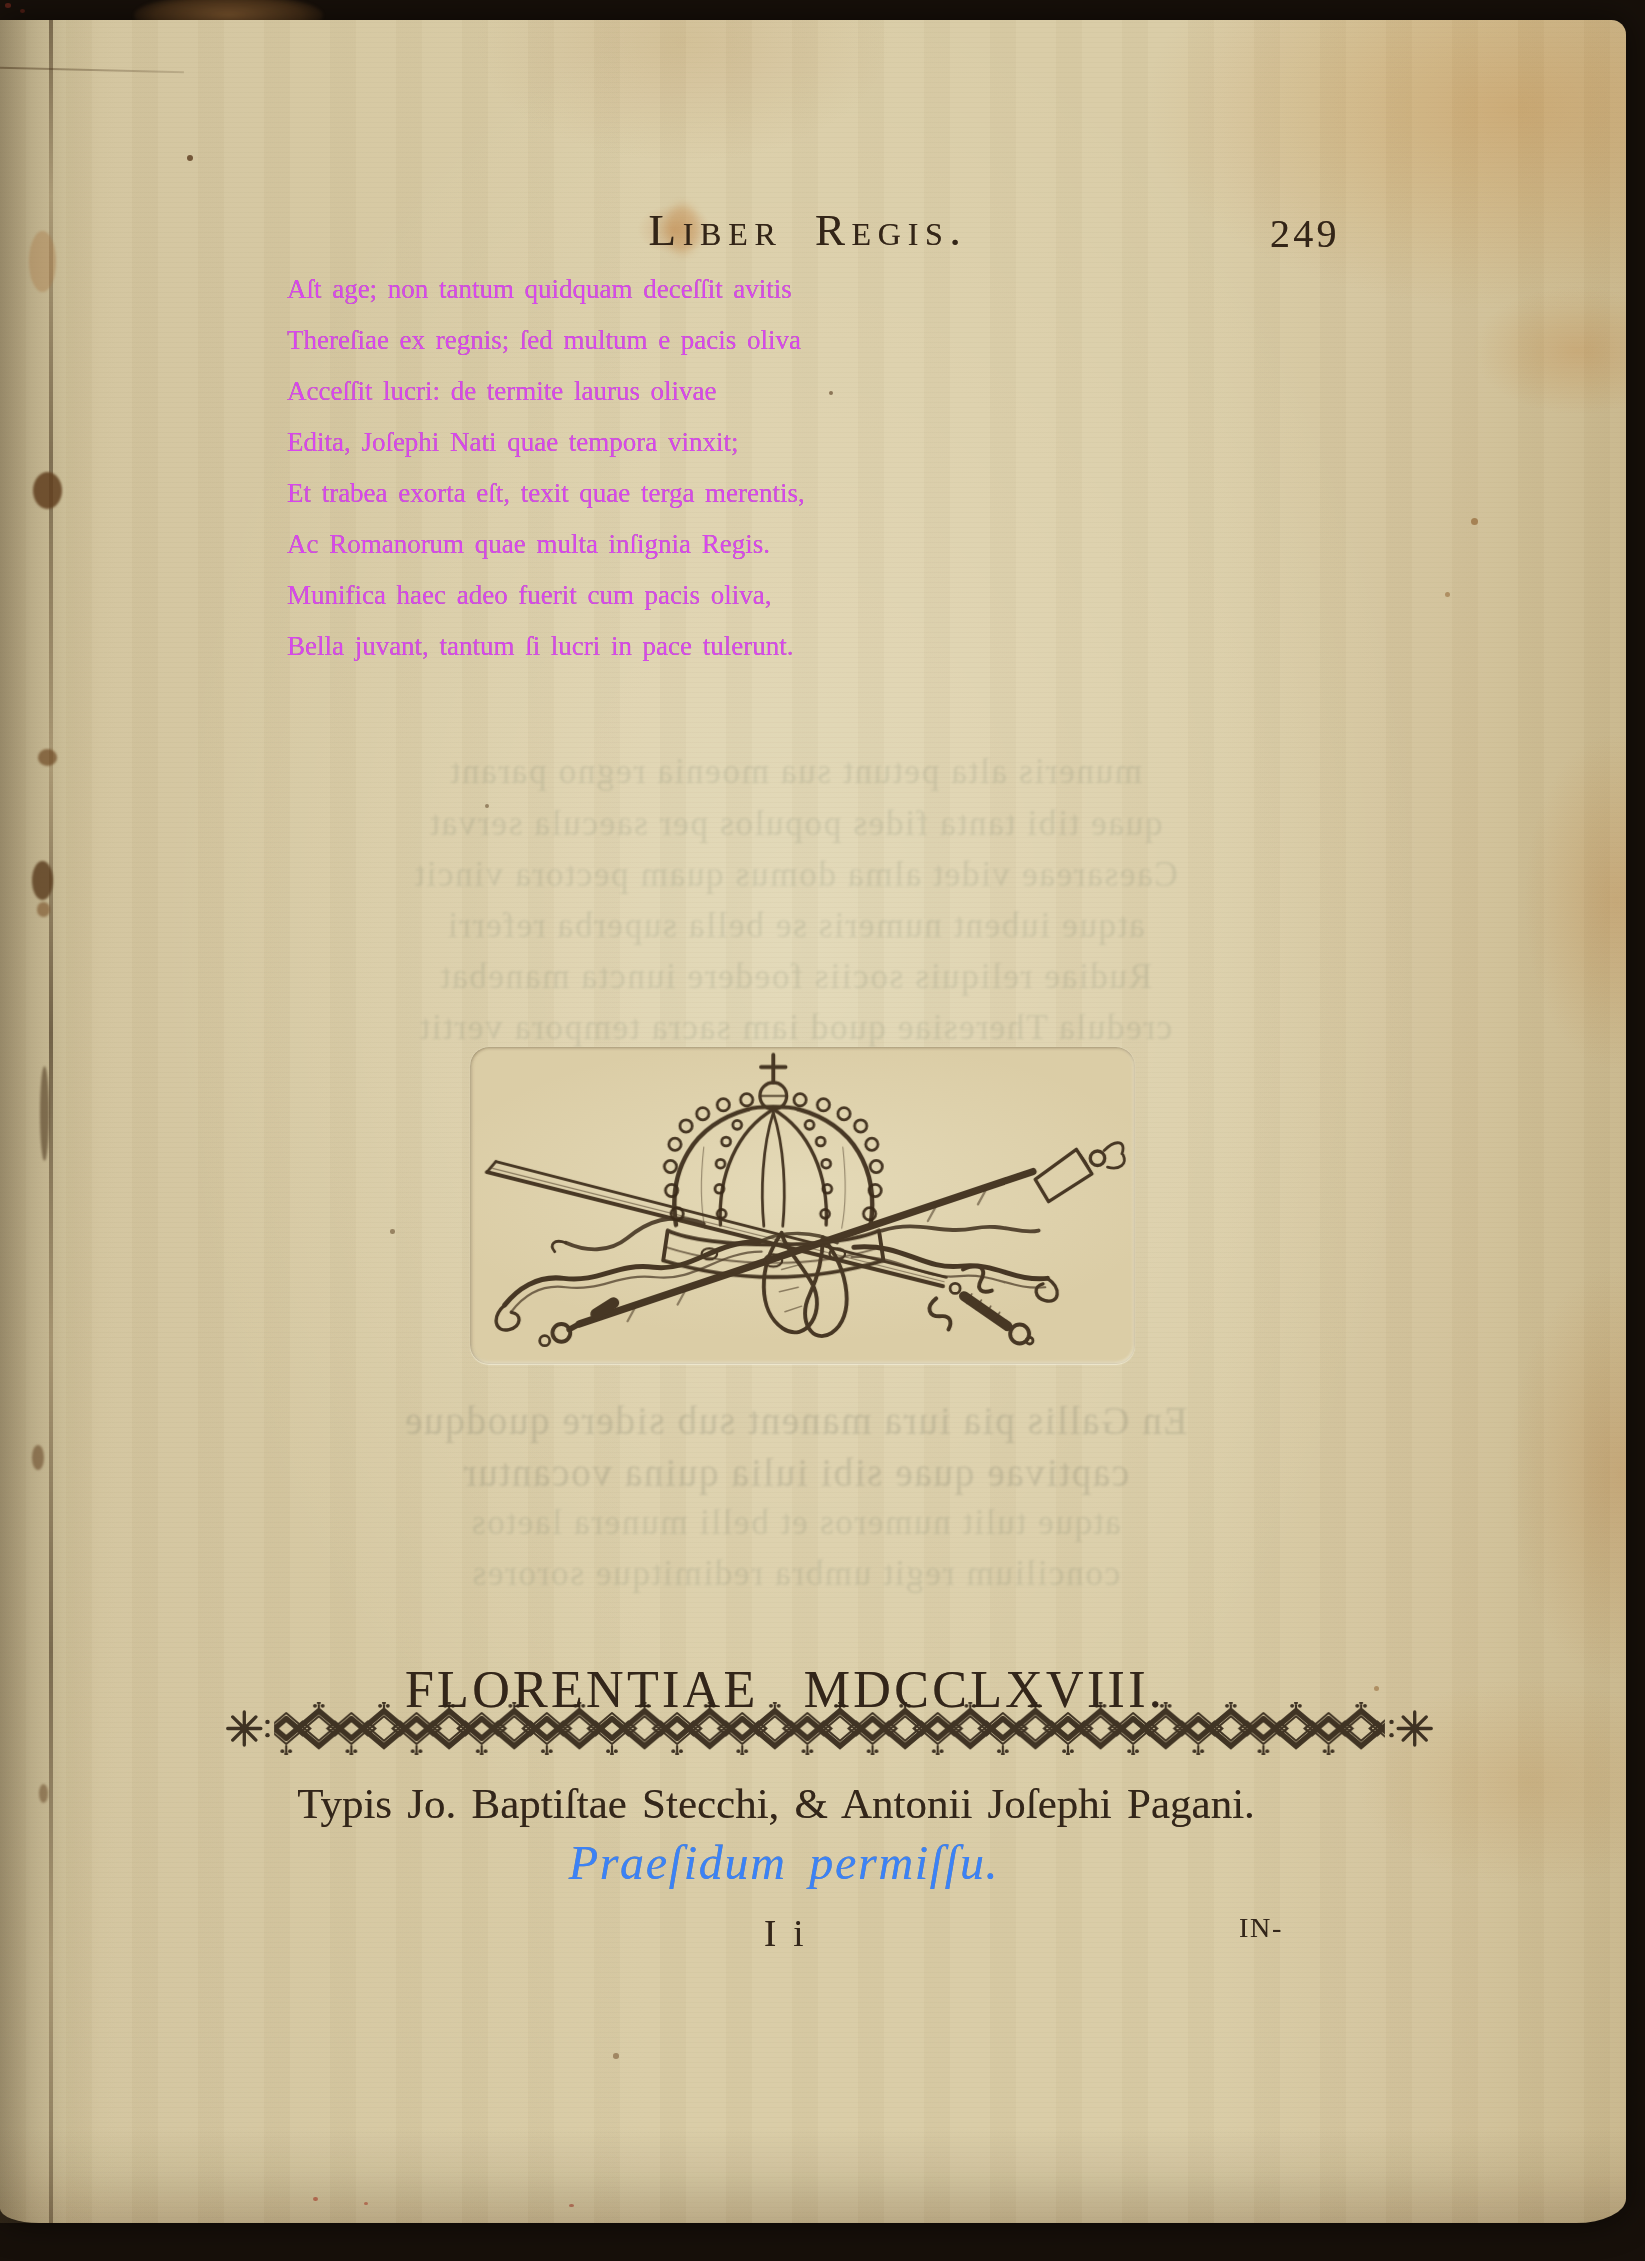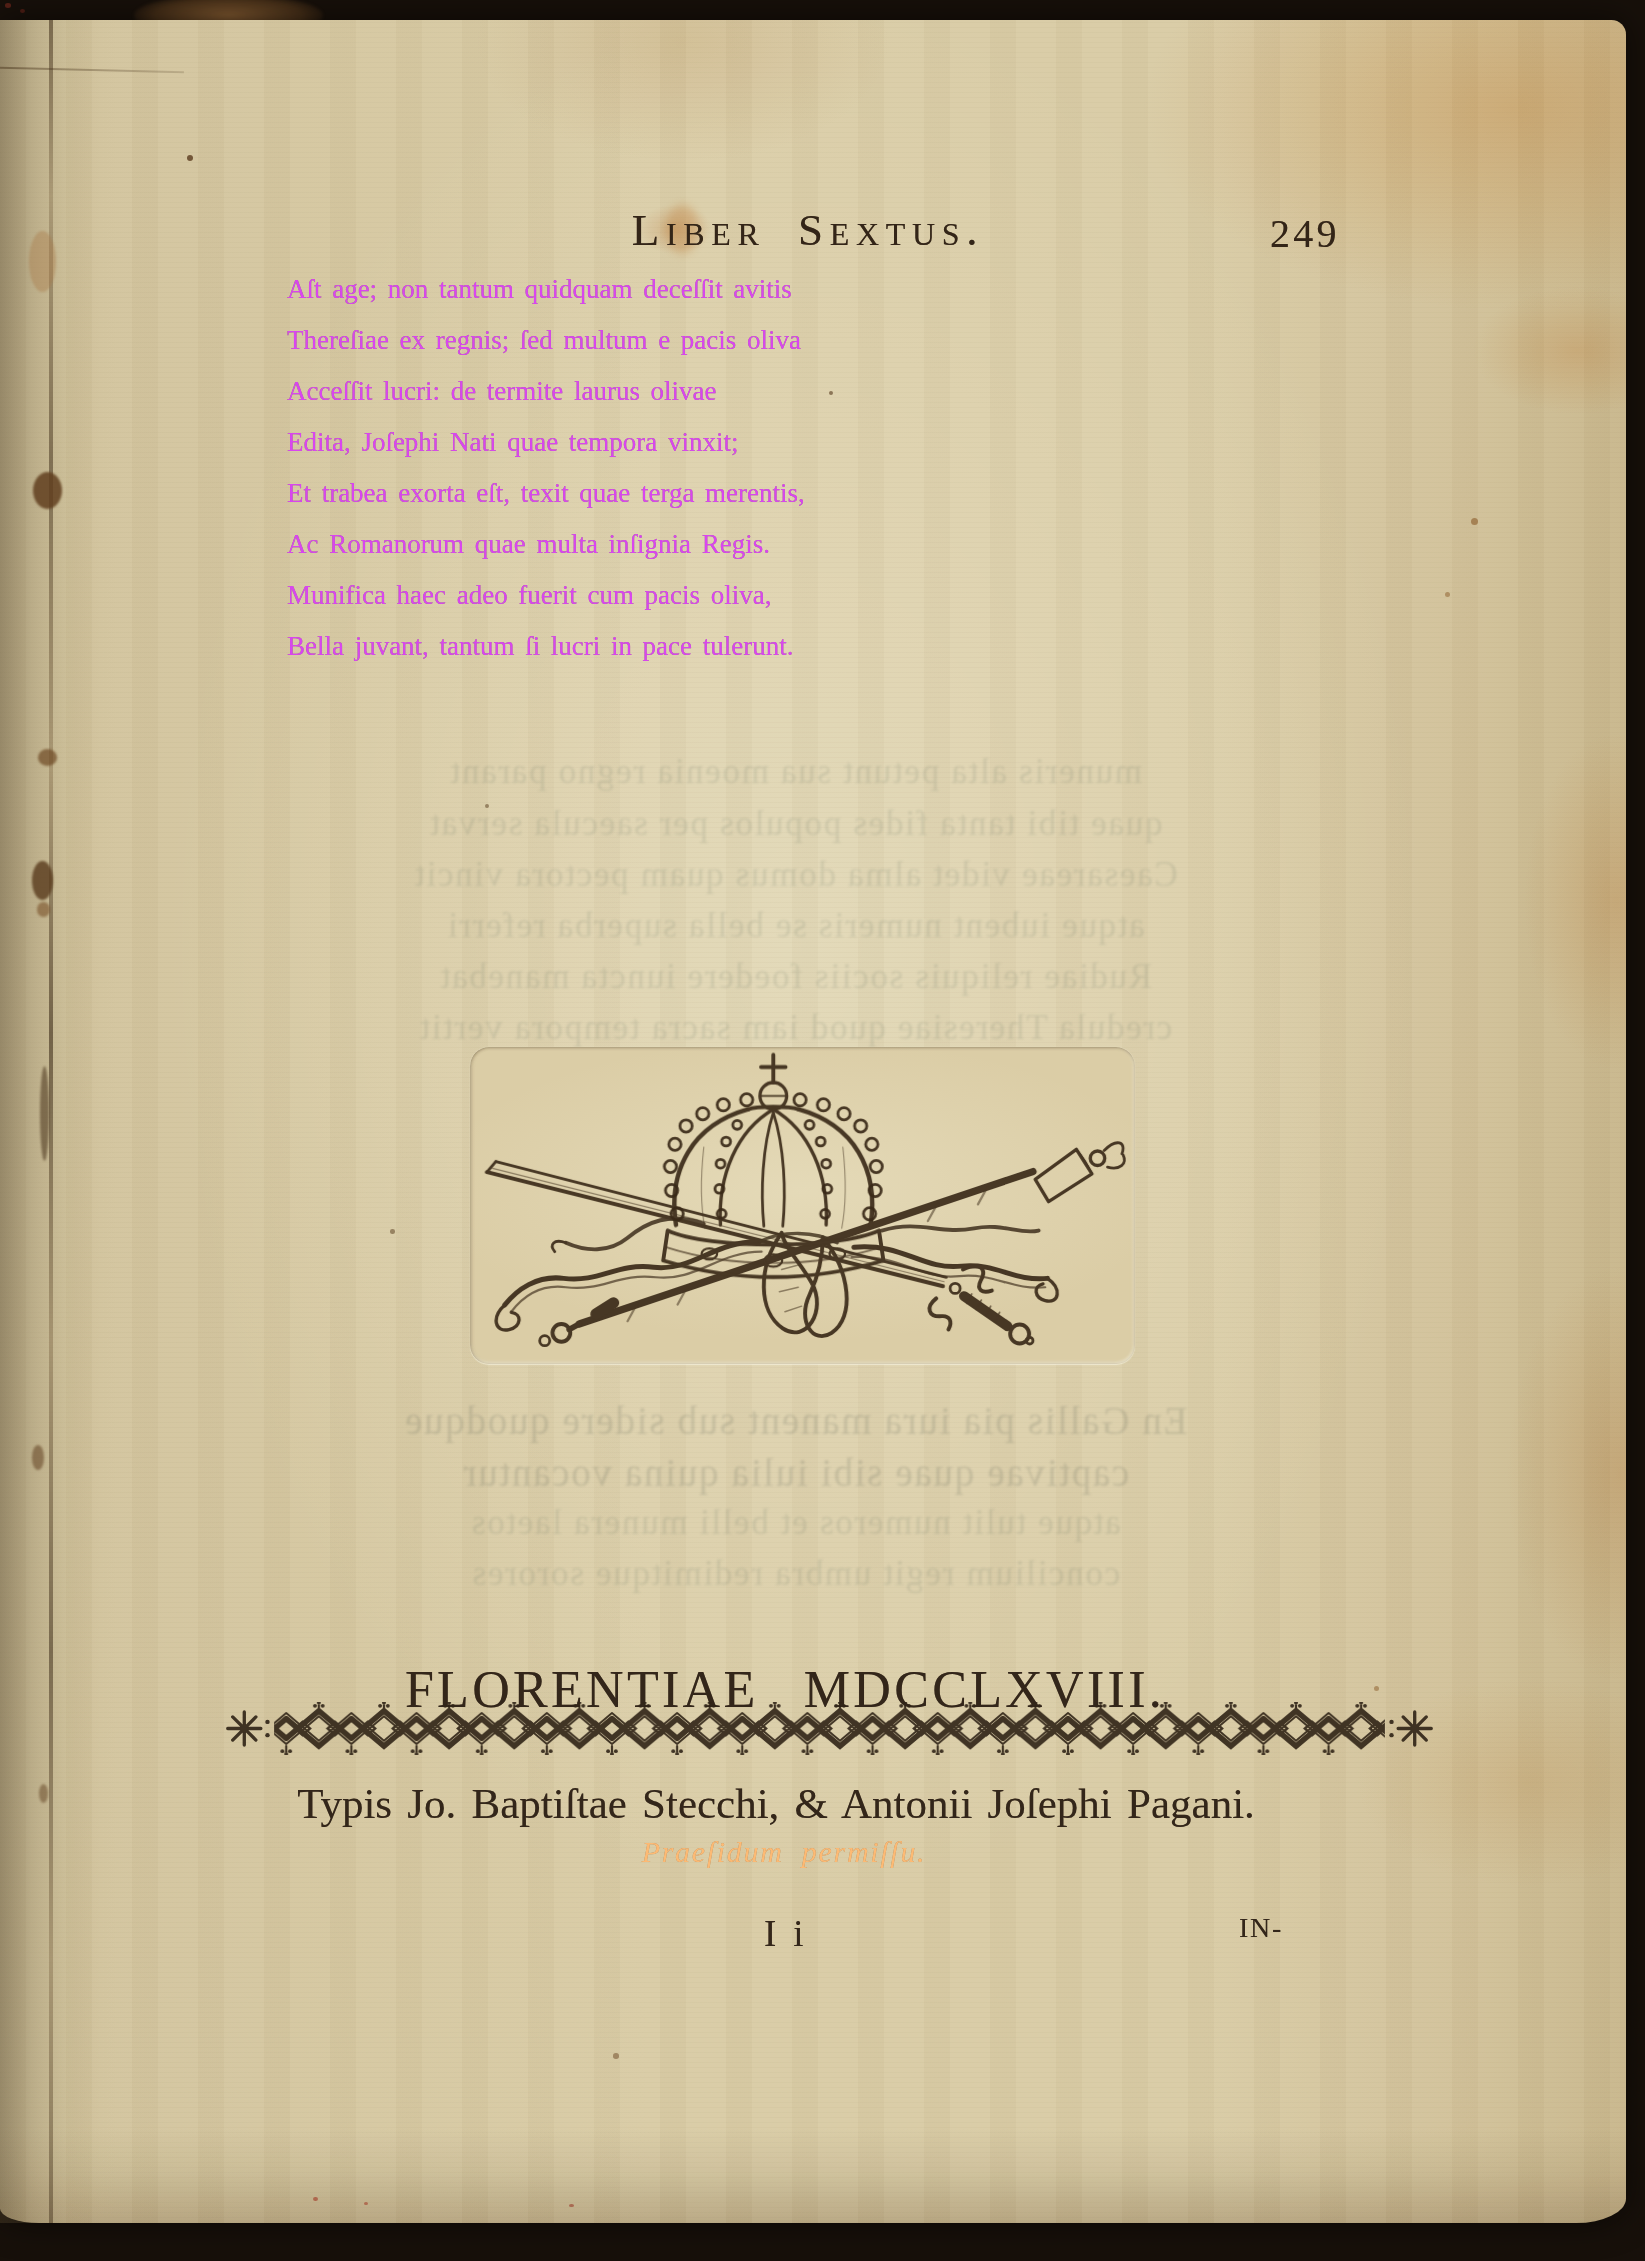--- a/index.html
+++ b/index.html
@@ -83,21 +83,21 @@
     text-shadow:0 0 0.6px rgba(55,38,20,.5);
     margin-top:37px;
   }
   .typis{
     position:absolute;left:776px;top:1779px;transform:translateX(-50%);z-index:5;
     font-size:43px;color:#33261a;white-space:nowrap;word-spacing:4.5px;
     text-shadow:0 0 0.6px rgba(55,38,20,.45);
   }
   .permiss{
     position:absolute;left:784px;top:1835px;transform:translateX(-50%);z-index:5;
-    font-size:30px;font-style:italic;color:#fdba74;white-space:nowrap;letter-spacing:1.7px;word-spacing:9px;
+    font-size:48px;font-style:italic;color:#3b82f6;white-space:nowrap;letter-spacing:1.7px;word-spacing:9px;
     text-shadow:0 0 0.6px rgba(55,38,20,.45);
   }
   .sig{
     position:absolute;left:764px;top:1912px;z-index:5;
     font-size:37px;color:#33261a;word-spacing:7.8px;text-shadow:0 0 0.6px rgba(55,38,20,.45);
   }
   .catch{
     position:absolute;left:1239px;top:1912px;z-index:5;
     font-size:28px;color:#33261a;letter-spacing:1.7px;text-shadow:0 0 0.6px rgba(55,38,20,.45);
   }
@@ -167,21 +167,21 @@
   <div class="bleed" style="top:835px;">Caesareae videt alma domus quam pectora vincit</div>
   <div class="bleed" style="top:886px;">atque iubent numeris se bella superba referri</div>
   <div class="bleed" style="top:937px;">Rudiae reliquis sociis foedere iuncta manebat</div>
   <div class="bleed" style="top:988px;">credula Theresiae quod iam sacra tempora vertit</div>
   <div class="bleed" style="top:1378px;font-size:39px;color:rgba(100,106,90,.20);">En Gallis pia iura manent sub sidere quodque</div>
   <div class="bleed" style="top:1430px;font-size:39px;color:rgba(100,106,90,.20);">captivae quae sibi iulia quina vocantur</div>
   <div class="bleed" style="top:1483px;">atque tulit numeros et belli munera laetos</div>
   <div class="bleed" style="top:1534px;">concilium regit umbra redimitque sorores</div>
 </div>
 
-<div class="running-header">Liber Sextus.</div>
+<div class="running-header">Liber Regis.</div>
 <div class="page-number">249</div>
 
 <div class="poem">
   <div>Aſt age; non tantum quidquam deceſſit avitis</div>
   <div>Thereſiae ex regnis; ſed multum e pacis oliva</div>
   <div>Acceſſit lucri: de termite laurus olivae</div>
   <div>Edita, Joſephi Nati quae tempora vinxit;</div>
   <div>Et trabea exorta eſt, texit quae terga merentis,</div>
   <div>Ac Romanorum quae multa inſignia Regis.</div>
   <div>Munifica haec adeo fuerit cum pacis oliva,</div>

